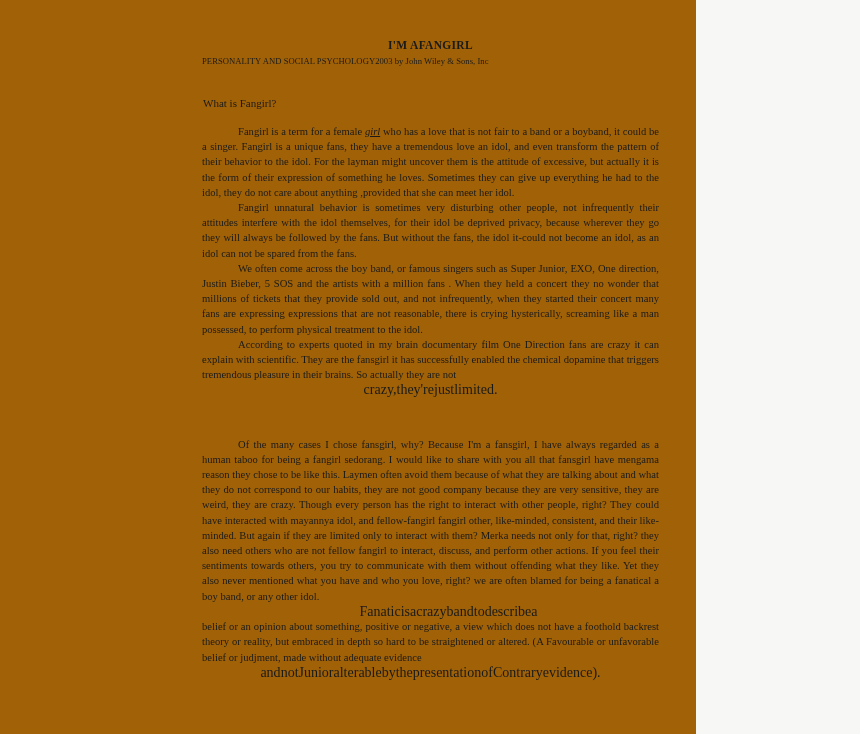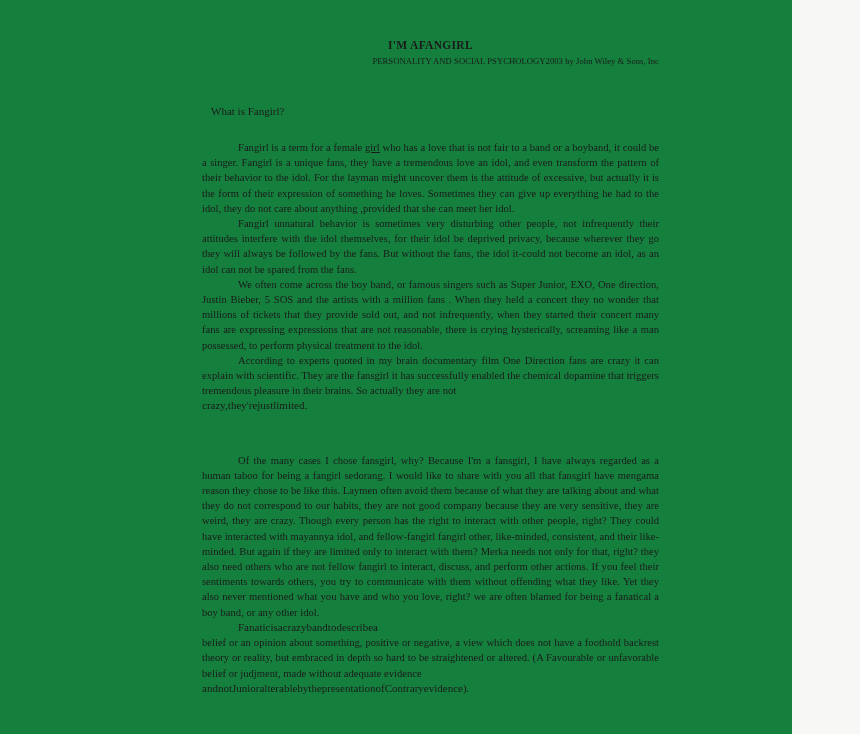--- a/index.html
+++ b/index.html
@@ -10,23 +10,23 @@
     width: 860px;
     height: 734px;
     background: #f7f7f5;
     font-family: "Liberation Serif", "DejaVu Serif", serif;
     color: #1a1a1a;
     overflow: hidden;
   }
 
   .page {
     position: relative;
-    width: 792px;
+    width: 696px;
     height: 734px;
-    background: #15803d;
+    background: #a16207;
     box-sizing: border-box;
   }
 
   .content {
     position: absolute;
     left: 202px;
     top: 0;
     width: 457px;
   }
 
@@ -34,60 +34,61 @@
     text-align: center;
     font-weight: bold;
     font-size: 11.5px;
     letter-spacing: 0.3px;
     margin: 0;
     padding-top: 38px;
     line-height: 14px;
   }
 
   .doc-subtitle {
-    text-align: right;
+    text-align: left;
     font-size: 8.6px;
     margin: 0;
     padding-top: 3px;
     line-height: 12px;
     letter-spacing: 0.05px;
   }
 
   .section-heading {
     font-size: 11px;
     line-height: 15px;
-    margin: 9px;
+    margin: 1px;
     font-weight: normal;
   }
 
   .body-para {
     font-size: 10.6px;
     line-height: 15.2px;
     margin: 0;
     text-align: justify;
     text-justify: inter-word;
     text-indent: 36px;
     hyphens: none;
   }
 
   u.underlined {
     text-decoration: underline;
     text-underline-offset: 1px;
+    font-style: italic;
   }
 
   .gap-heading-1 { height: 28px; }
   .gap-after-head-1 { height: 12px; }
   .gap-block-2 { height: 27px; }
   .gap-after-head-2 { height: 12px; }
 
   
   .wide-line {
     display: flex;
-    justify-content: flex-start;
-    font-size: 11px;
+    justify-content: center;
+    font-size: 14px;
     line-height: 15.2px;
   }
   .wide-line.indented { padding-left: 36px; }
 </style>
 </head>
 <body>
 
 <div class="page">
   <div class="content">
 

